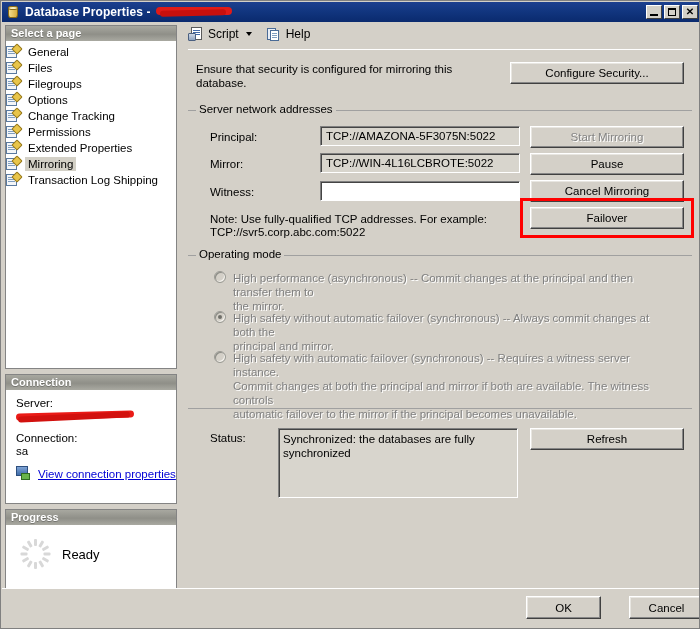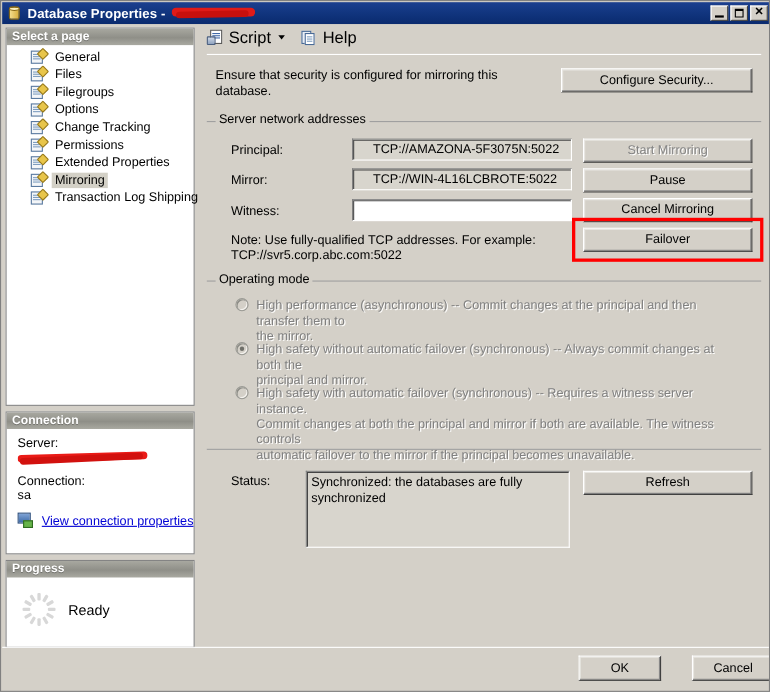--- a/index.html
+++ b/index.html
@@ -147,21 +147,21 @@
     box-sizing: border-box;
     text-shadow: 0 1px 0 rgba(0,0,0,0.25);
   }
   .page-list {
     padding: 3px 0 4px 0;
   }
   .page-item {
     display: flex;
     align-items: center;
     height: 16px;
-    padding-left: 22px;
+    padding-left: 0;
     cursor: default;
   }
   .page-item .lbl {
     font-size: 11.5px;
     padding: 0 3px;
     line-height: 14px;
     white-space: nowrap;
   }
   .page-item.selected .lbl {
     background: #d3d0c6;
@@ -311,21 +311,21 @@
     padding-left: 5px;
     box-sizing: border-box;
   }
   .tb-item {
     display: flex;
     align-items: center;
     height: 20px;
     padding: 0 3px;
     cursor: default;
   }
-  .tb-label { font-size: 15px; margin-left: 4px; }
+  .tb-label { font-size: 12px; margin-left: 4px; }
   .script-icon {
     width: 16px; height: 15px;
     position: relative;
   }
   .script-icon .pg {
     position: absolute; left: 3px; top: 0;
     width: 11px; height: 13px;
     background: #ffffff;
     border: 1px solid #5a5a5a;
     box-sizing: border-box;
@@ -459,21 +459,21 @@
     border-top: 1px solid #808080;
     border-left: 1px solid #808080;
     border-right: 1px solid #ffffff;
     border-bottom: 1px solid #ffffff;
     box-shadow: inset 1px 1px 0 #444444;
     background: #ffffff;
     font-family: "Liberation Sans", sans-serif;
     font-size: 11.5px;
     color: #000000;
     box-sizing: border-box;
-    padding: 2px 0 0 18px;
+    padding: 2px 0 0 5px;
     line-height: 14px;
     overflow: hidden;
     white-space: nowrap;
   }
   .textbox.readonly { background: #d8d5cd; }
 
   
   .radio-row {
     position: absolute;
     display: flex;

